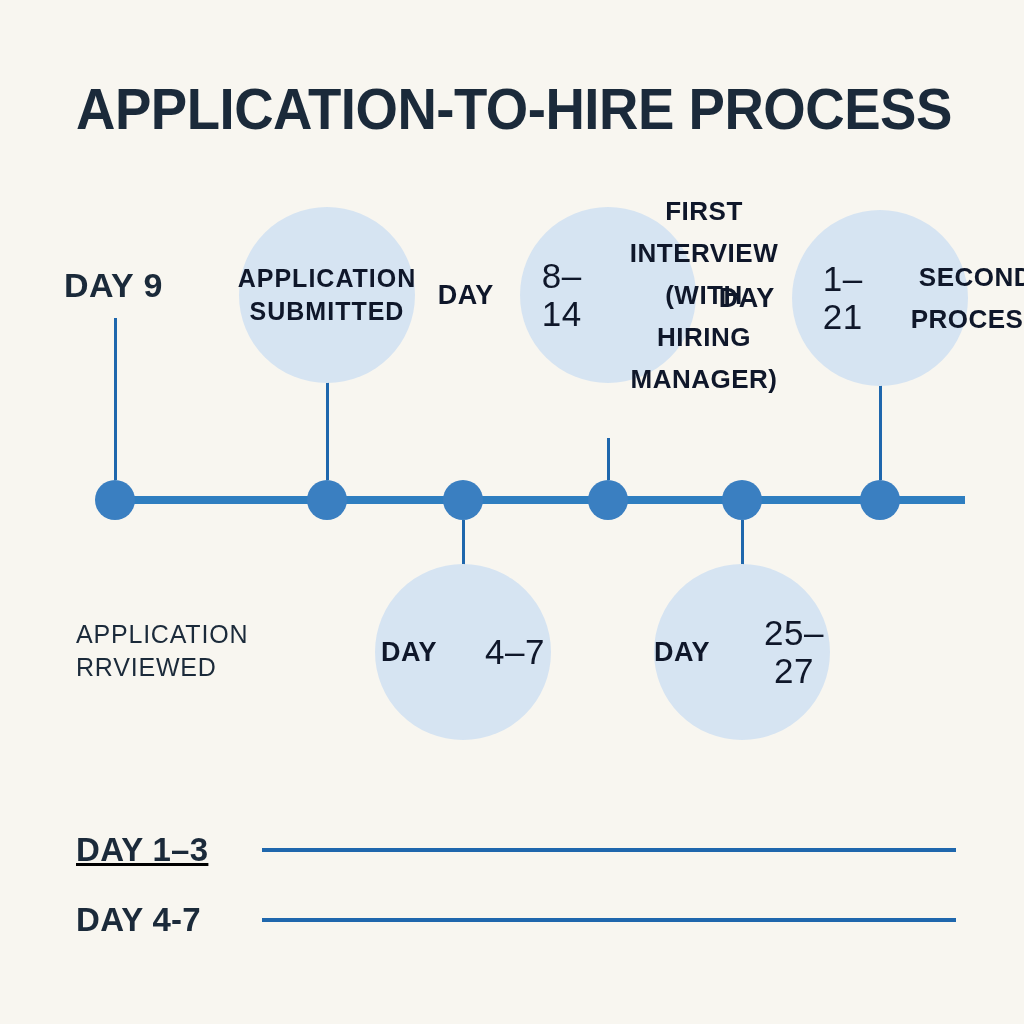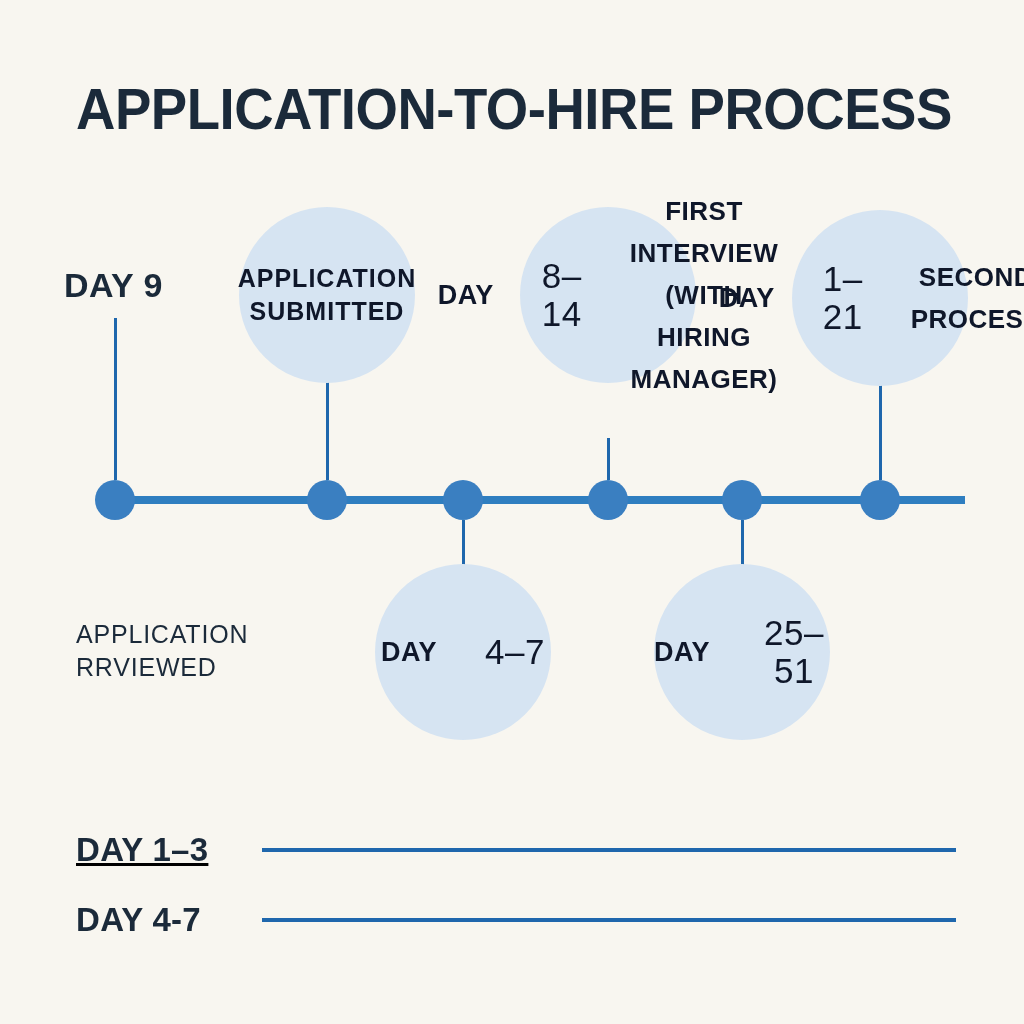--- a/index.html
+++ b/index.html
@@ -190,21 +190,21 @@
     <div class="b-day-word">DAY</div>
     <div class="b-day-num">8–14</div>
     <div class="b-label">FIRST
 INTERVIEW
 (WITH HIRING
 MANAGER)</div>
   </div>
 
   <div class="bubble" style="left:654px; top:564px; width:176px; height:176px;">
     <div class="b-day-word">DAY</div>
-    <div class="b-day-num">25–51</div>
+    <div class="b-day-num">25–27</div>
   </div>
 
   <div class="bubble overflow-text" style="left:792px; top:210px; width:176px; height:176px;">
     <div class="b-day-word">DAY</div>
     <div class="b-day-num">1–21</div>
     <div class="b-label">SECOND
 PROCESS</div>
   </div>
 
   <div class="legend-row" style="top:828px;text-decoration:underline;">

